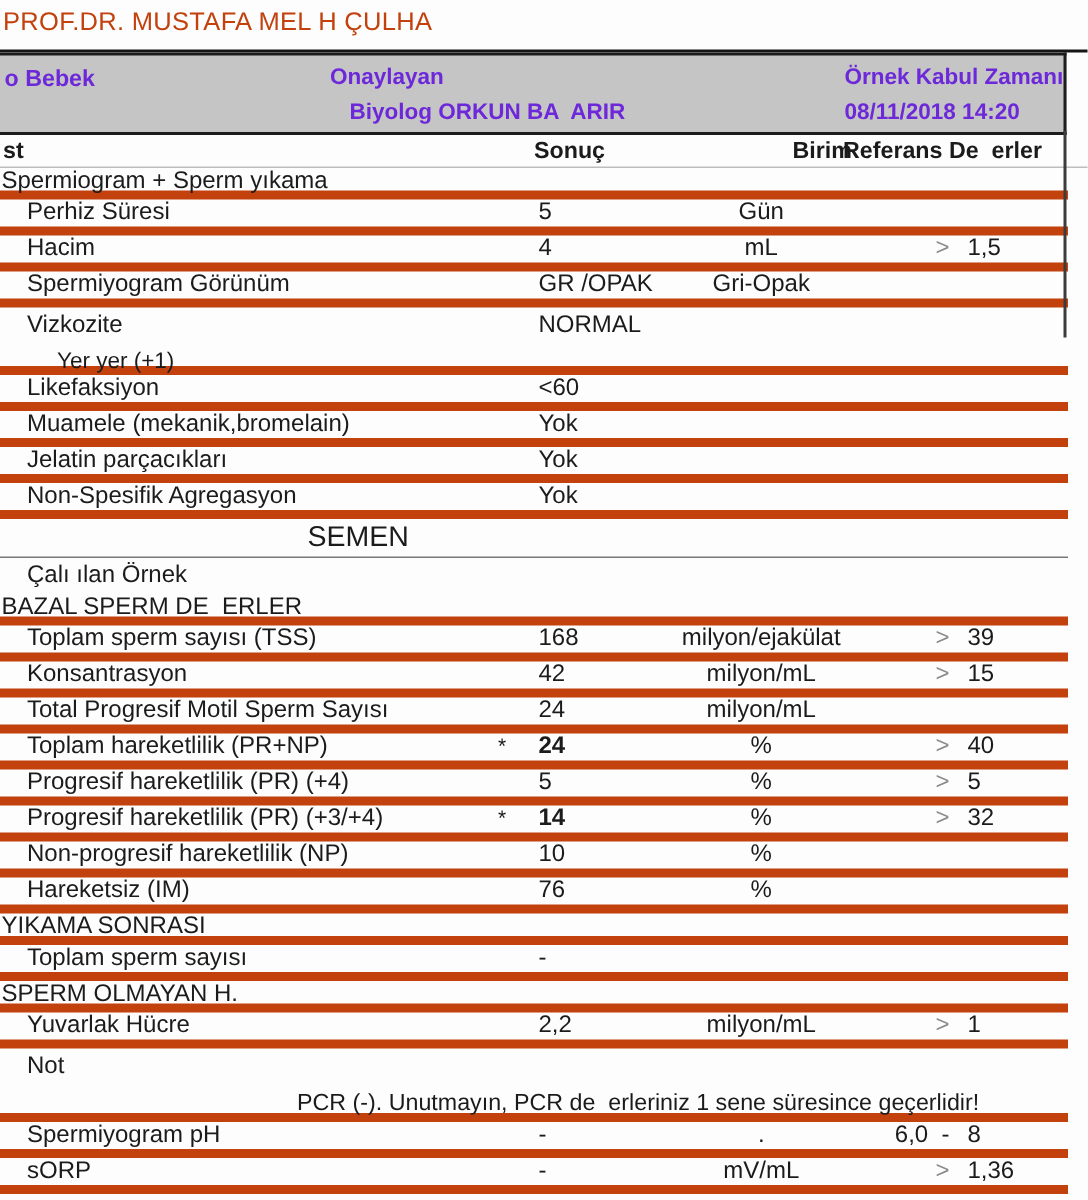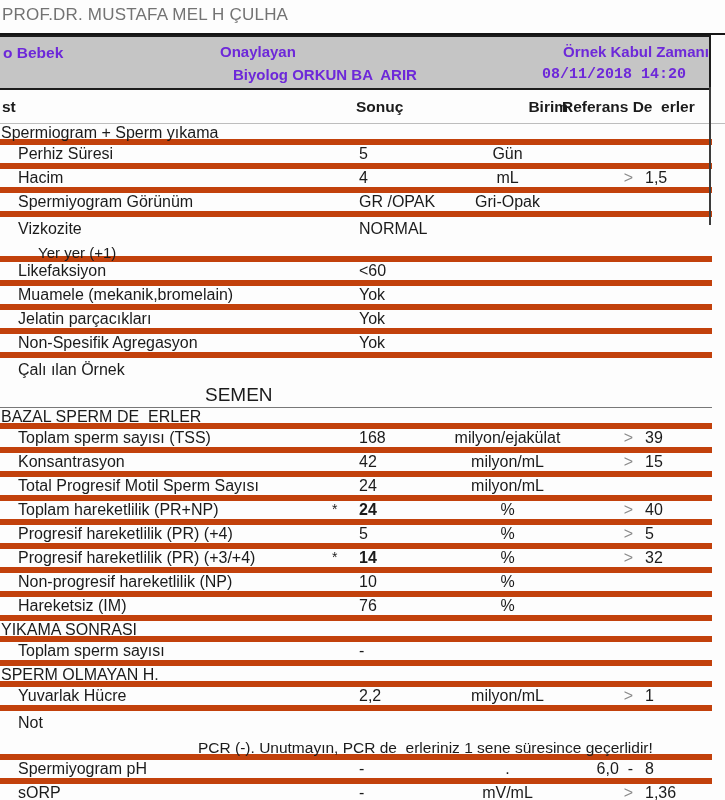--- a/index.html
+++ b/index.html
@@ -1,35 +1,35 @@
 <!DOCTYPE html>
 <html><head>
 <meta charset="utf-8">
 <style>
   html,body{margin:0;padding:0;background:#ffffff;}
   body{width:725px;height:800px;overflow:hidden;
        font-family:"Liberation Sans","DejaVu Sans",sans-serif;color:#1b1b1b;}
   .page{position:relative;width:725px;height:800px;background:#fdfdfd;}
 
   .doc-title{height:28px;padding:5px 0 0 2px;font-size:17px;letter-spacing:.2px;
-             white-space:pre;color:#737373;}
+             white-space:pre;color:#c2410c;}
   .top-rule{width:725px;height:2px;background:#151515;}
 
   .meta-bar{position:relative;width:711px;height:55px;box-sizing:border-box;
             background:#c5c5c5;border:2px solid #1c1c1c;border-left:none;
             font-size:15px;font-weight:bold;color:#6d28d9;}
   .meta-bar div{position:absolute;white-space:pre;}
   .meta-clinic{left:3px;top:7px;font-size:15.5px;}
   .meta-app-label{left:220px;top:6px;}
   .meta-app-name{left:233px;top:29px;}
   .meta-time-label{left:563px;top:6px;}
-  .meta-time-value{left:542px;top:29px;font-family:Liberation Mono, monospace;}
+  .meta-time-value{left:563px;top:29px;}
 
   .col-header{display:grid;grid-template-columns:356px 84px 128px 144px;
-              align-items:center;height:34px;box-sizing:border-box;
+              align-items:center;height:22px;box-sizing:border-box;
               border-bottom:1px solid #bdbdbd;font-weight:bold;font-size:15.5px;}
   .ch-test{padding-left:2px;}
   .ch-sonuc{padding-left:0;}
   .ch-birim{text-align:right;}
   .ch-ref{transform:translateX(-6px);white-space:pre;}
 
   #rows{width:712px;}
   .row{display:grid;grid-template-columns:330px 25px 85px 135px 58px 79px;
        align-items:center;height:24px;box-sizing:border-box;
        border-bottom:6px solid #c2410c;font-size:16px;}
@@ -145,31 +145,31 @@
     <div class="c-refval"></div>
   </div>
       <div class="row item">
     <div class="c-name"><span class="nm">Non-Spesifik Agregasyon</span></div>
     <div class="c-star"></div>
     <div class="c-sonuc">Yok</div>
     <div class="c-birim"></div>
     <div class="c-refop"></div>
     <div class="c-refval"></div>
   </div>
+      <div class="row big dark-line">
+    <div class="c-name"><span class="nm">SEMEN</span></div>
+
+  </div>
       <div class="row item no-line">
     <div class="c-name"><span class="nm">Çalı ılan Örnek</span></div>
     <div class="c-star"></div>
     <div class="c-sonuc"></div>
     <div class="c-birim"></div>
     <div class="c-refop"></div>
     <div class="c-refval"></div>
-  </div>
-      <div class="row big dark-line">
-    <div class="c-name"><span class="nm">SEMEN</span></div>
-
   </div>
       <div class="row section">
     <div class="c-name"><span class="nm">BAZAL SPERM DE  ERLER</span></div>
     <div class="c-star"></div>
     <div class="c-sonuc"></div>
     <div class="c-birim"></div>
     <div class="c-refop"></div>
     <div class="c-refval"></div>
   </div>
       <div class="row item">

